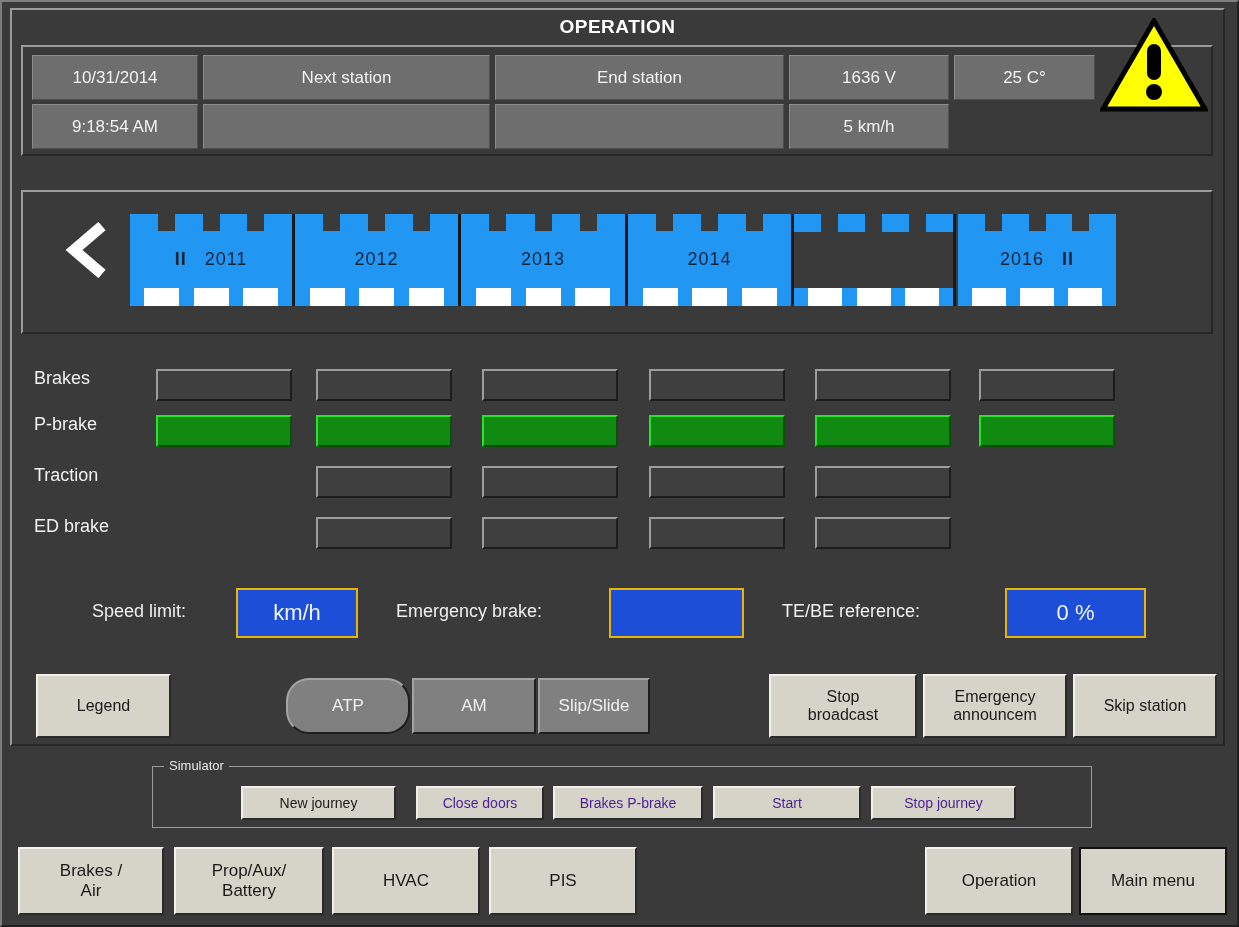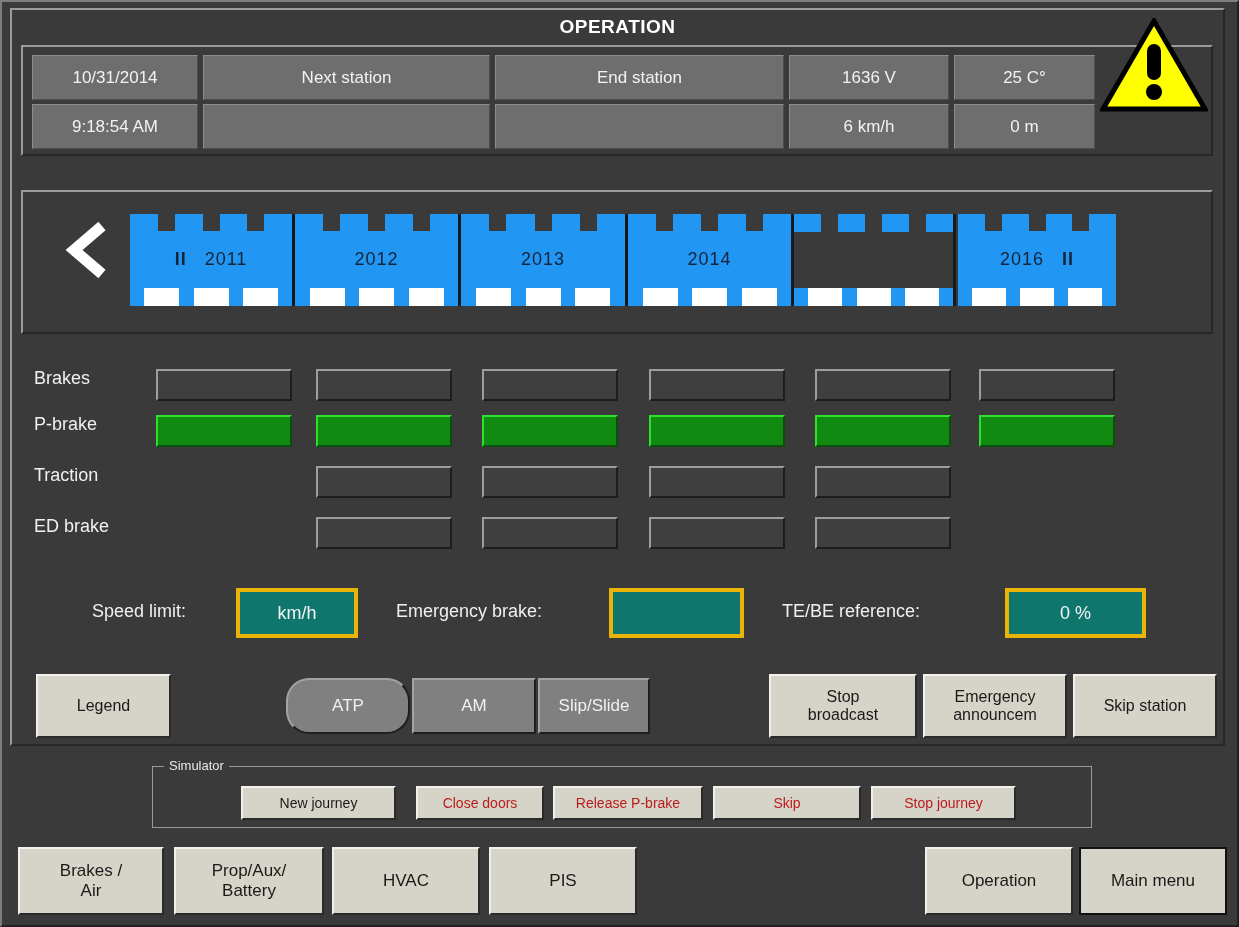--- a/index.html
+++ b/index.html
@@ -197,26 +197,26 @@
 
   
   .val-label {
     position: absolute;
     font-size: 18px;
     color: #f0f0f0;
   }
   .val-box {
     position: absolute;
     box-sizing: border-box;
-    border: 4px solid #eab308;
-    background: #0f766e;
+    border: 2px solid #eab308;
+    background: #1d4ed8;
     display: flex;
     align-items: center;
     justify-content: center;
-    font-size: 18px;
+    font-size: 22px;
     color: #f4f4f4;
     height: 50px;
   }
 
   
   .btn {
     position: absolute;
     box-sizing: border-box;
     background: #d6d3c8;
     color: #1a1a1a;
@@ -226,21 +226,21 @@
     justify-content: center;
     text-align: center;
     line-height: 1.15;
     border-top: 2px solid #f2f0ea;
     border-left: 2px solid #f2f0ea;
     border-right: 2px solid #2a2a2a;
     border-bottom: 2px solid #2a2a2a;
     cursor: pointer;
     user-select: none;
   }
-  .btn.disabled { color: #b91c1c; }
+  .btn.disabled { color: #4c1d95; }
   .btn.focused {
     border-top: 2px solid #f2f0ea;
     border-left: 2px solid #f2f0ea;
     border-right: 2px solid #2a2a2a;
     border-bottom: 2px solid #2a2a2a;
     outline: 2px solid #111111;
     outline-offset: -2px;
   }
   .btn-gray {
     position: absolute;
@@ -306,22 +306,21 @@
     <div id="header-box">
       <div class="hdr-cell hdr-r1 hdr-c1">10/31/2014</div>
       <div class="hdr-cell hdr-r1 hdr-c3">End station</div>
       <div class="hdr-cell hdr-r1 hdr-c2">Next station</div>
       <div class="hdr-cell hdr-r1 hdr-c4">1636 V</div>
       <div class="hdr-cell hdr-r1 hdr-c5">25 C°</div>
 
       <div class="hdr-cell hdr-r2 hdr-c1">9:18:54 AM</div>
       <div class="hdr-cell hdr-r2 hdr-c2"></div>
       <div class="hdr-cell hdr-r2 hdr-c3"></div>
-      <div class="hdr-cell hdr-r2 hdr-c4">6 km/h</div>
-      <div class="hdr-cell hdr-r2 hdr-c5">0 m</div>
+      <div class="hdr-cell hdr-r2 hdr-c4">5 km/h</div>
     </div>
 
     <svg id="warning-icon" viewBox="0 0 108 94">
       <polygon points="54,3 105,91 3,91" fill="#ffff00" stroke="#000000" stroke-width="5" stroke-linejoin="miter"></polygon>
       <rect x="47" y="26" width="14" height="36" rx="7" fill="#000000"></rect>
       <circle cx="54" cy="74" r="8" fill="#000000"></circle>
     </svg>
 
     <div id="train-box"></div>
 
@@ -528,22 +527,22 @@
       <span>announcem</span>
     </div>
 
   </div>
 
   <div id="sim-group"></div>
   <div id="sim-legend">Simulator</div>
   <div id="sim-buttons">
       <div class="btn sim-btn" style="left: 239px; width: 155px;">New journey</div>
       <div class="btn sim-btn disabled" style="left: 414px; width: 128px;">Close doors</div>
-      <div class="btn sim-btn disabled" style="left: 551px; width: 150px;">Release P-brake</div>
-      <div class="btn sim-btn disabled" style="left: 711px; width: 148px;">Skip</div>
+      <div class="btn sim-btn disabled" style="left: 551px; width: 150px;">Brakes P-brake</div>
+      <div class="btn sim-btn disabled" style="left: 711px; width: 148px;">Start</div>
       <div class="btn sim-btn disabled" style="left: 869px; width: 145px;">Stop journey</div>
     </div>
 
   <div class="nav-btn btn" style="left:16px; width:146px; flex-direction:column;">
     <span>Brakes /</span>
     <span>Air</span>
   </div>
 
   <div class="nav-btn btn" style="left:172px; width:150px; flex-direction:column;">
     <span>Prop/Aux/</span>

